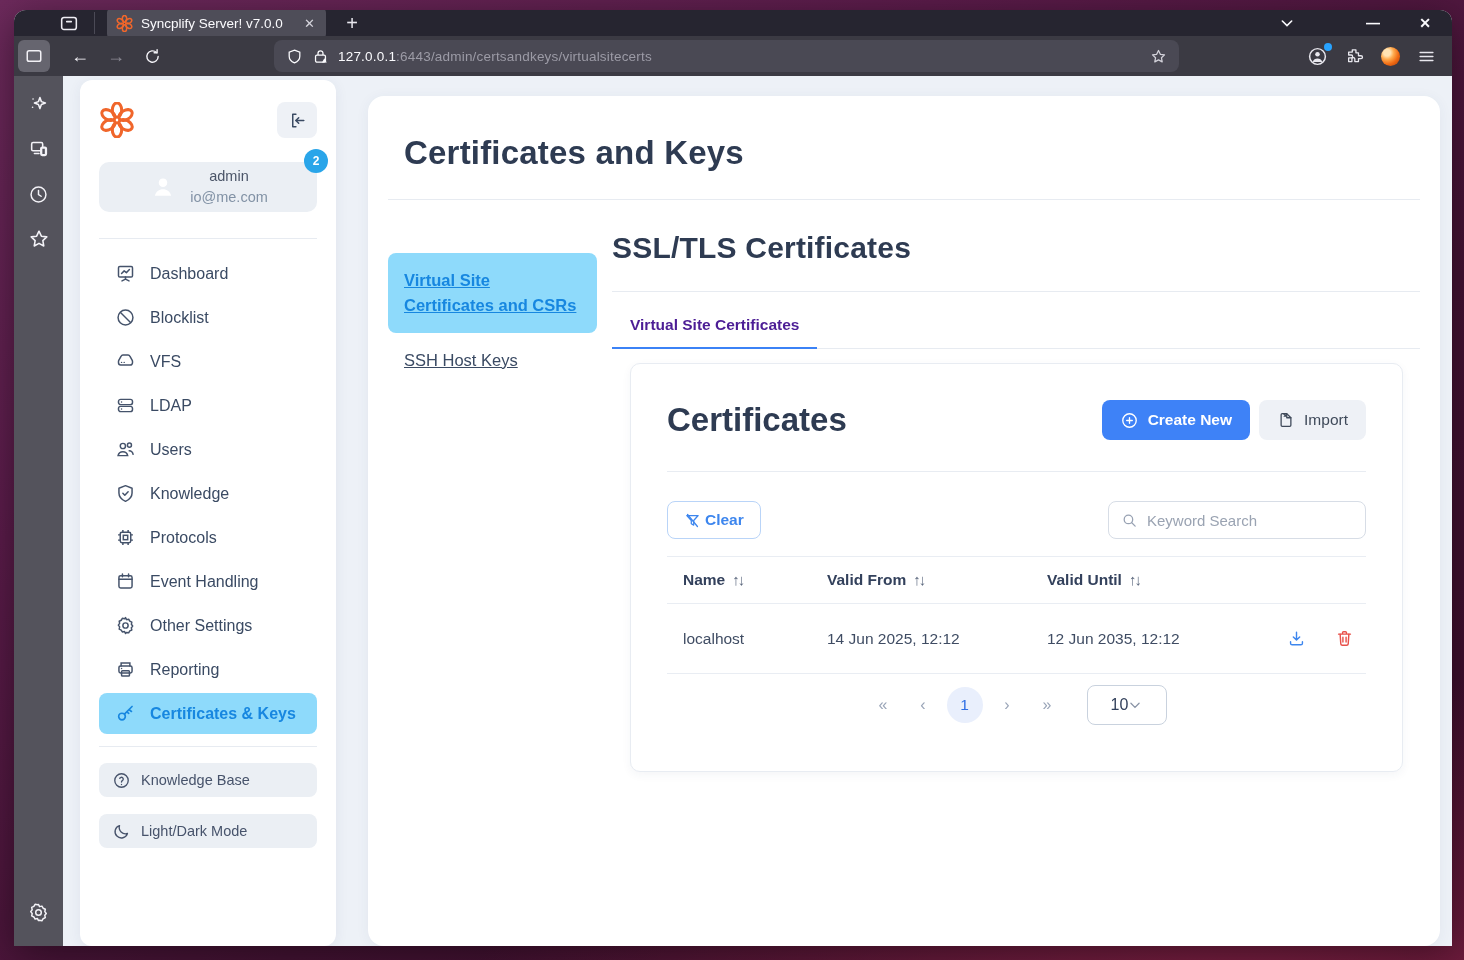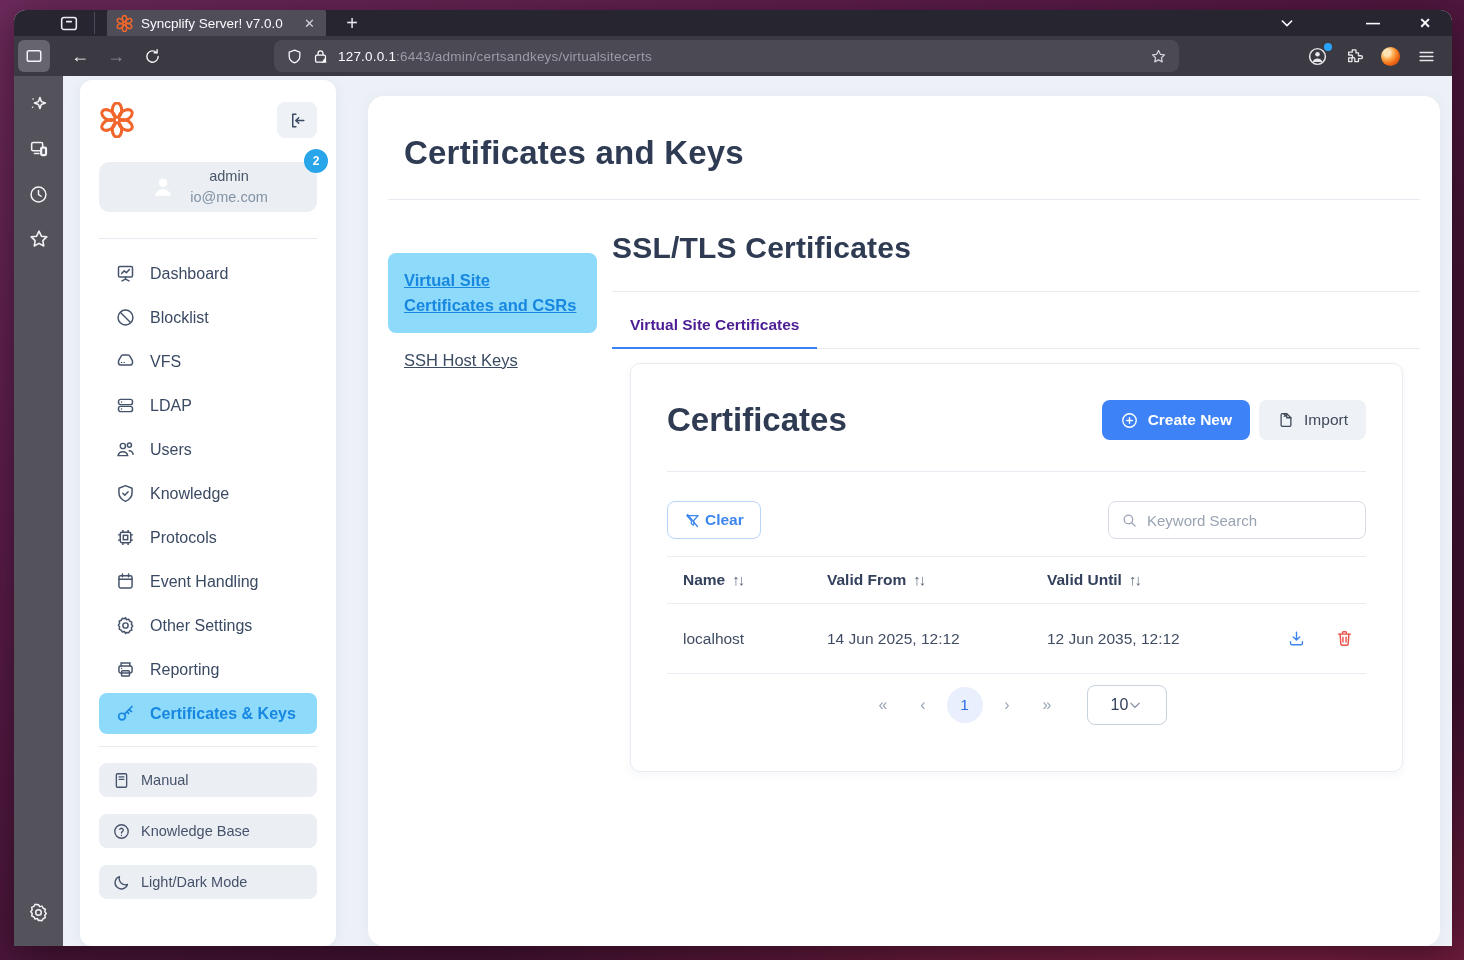--- a/index.html
+++ b/index.html
@@ -425,29 +425,20 @@
                   <path d="M10.8 12.7L19.5 4M16 7.5l2.8 2.2M13.5 10l2.2 1.8"></path>
                 </svg>
               </span>
             <span>Certificates &amp; Keys</span>
           </div>
         </nav>
 
         <hr class="side-div" style="margin-top:12px;">
 
         <div class="side-foot">
-          <div class="foot-btn">
-            <span class="ni-icon">
-                <svg width="19" height="19" viewBox="0 0 24 24" fill="none" stroke="currentColor" stroke-width="1.7" stroke-linecap="round">
-                  <rect x="5.5" y="3.5" width="13" height="17" rx="1.5"></rect>
-                  <path d="M9 7.5h6M9 10.5h6"></path>
-                </svg>
-              </span>
-            <span>Manual</span>
-          </div>
           <div class="foot-btn">
             <span class="ni-icon">
                 <svg width="19" height="19" viewBox="0 0 24 24" fill="none" stroke="currentColor" stroke-width="1.7" stroke-linecap="round">
                   <circle cx="12" cy="12" r="8.5"></circle>
                   <path d="M9.8 9.3a2.3 2.3 0 1 1 3.3 2.9c-.7.4-1.1.9-1.1 1.7"></path>
                   <path d="M12 17h.01"></path>
                 </svg>
               </span>
             <span>Knowledge Base</span>
           </div>

